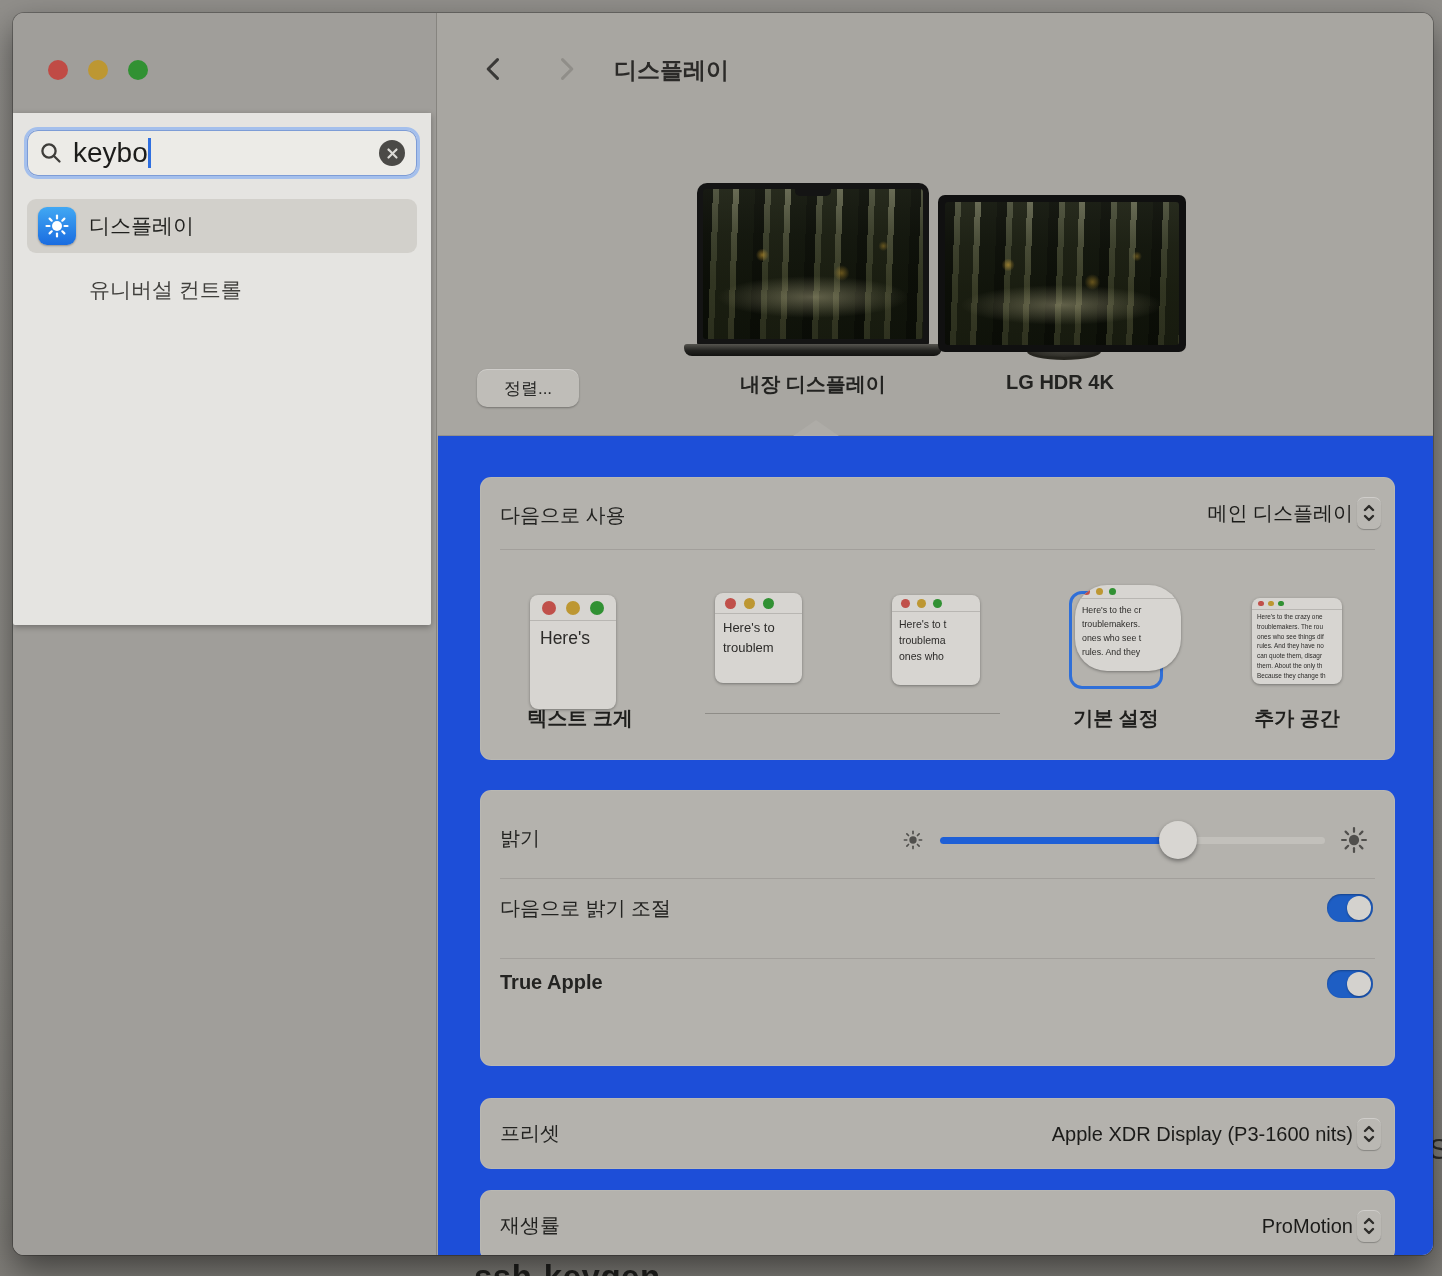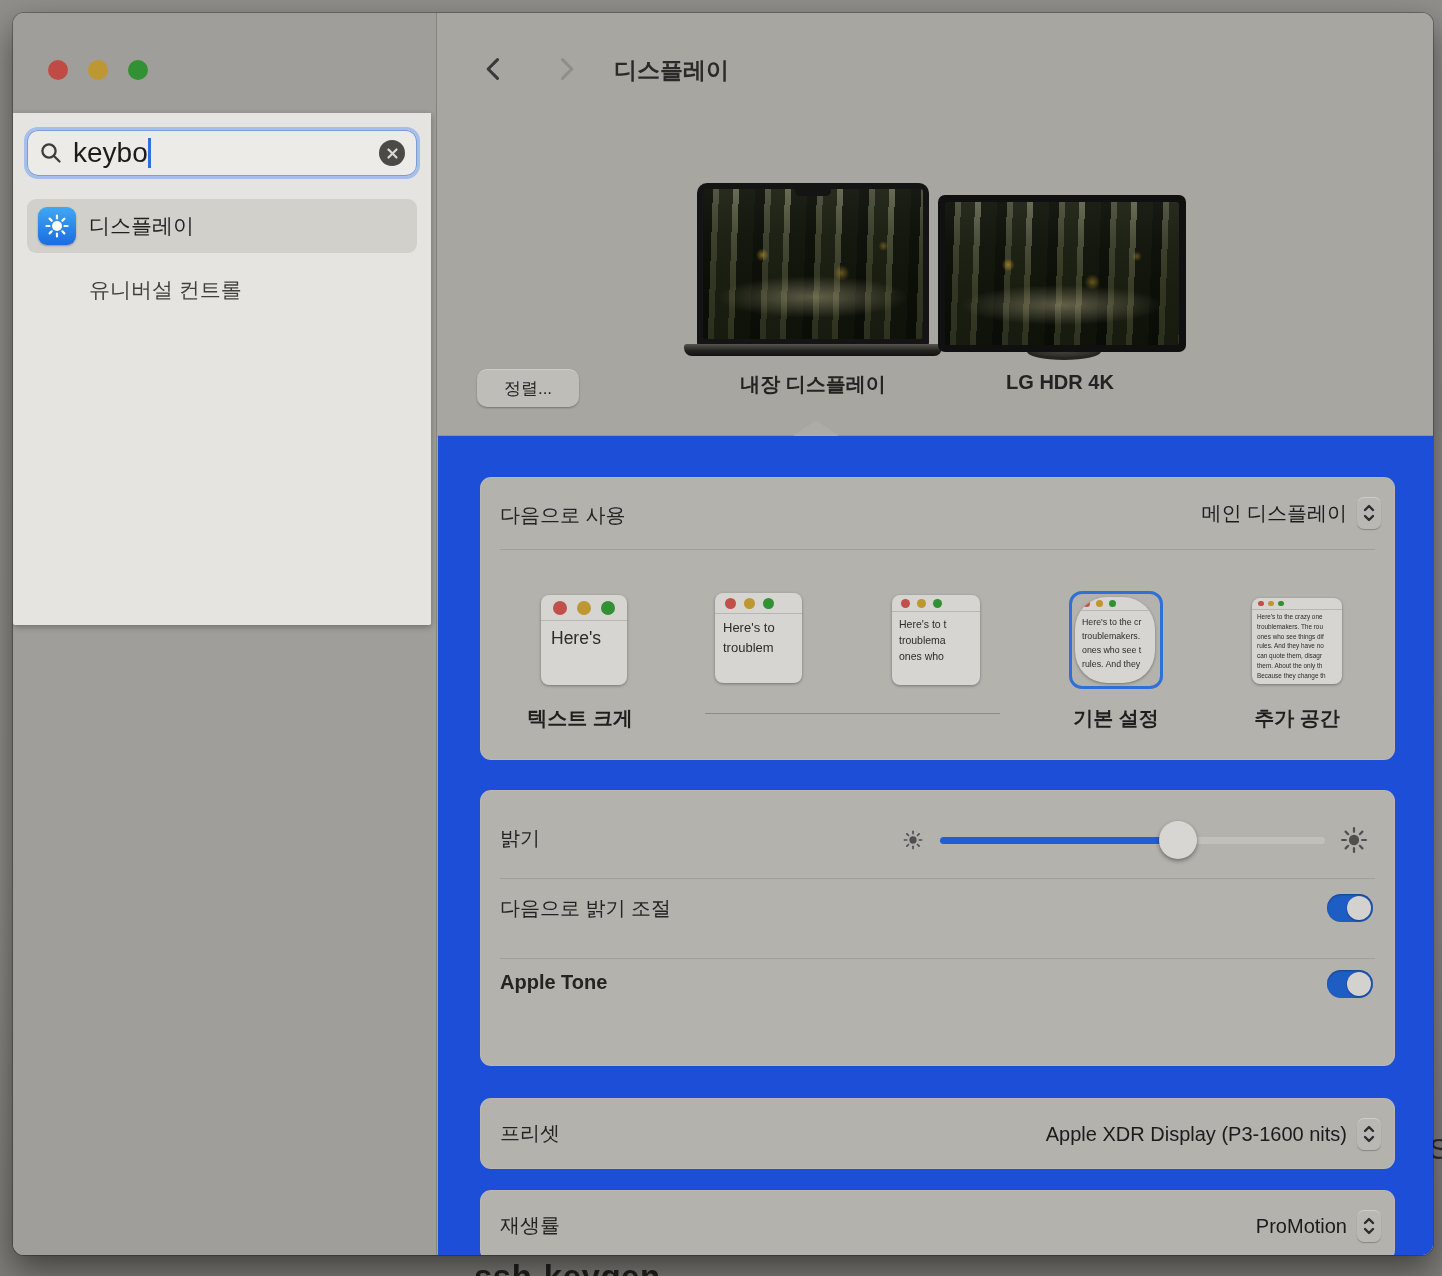--- a/index.html
+++ b/index.html
@@ -100,21 +100,21 @@
 
   .group { position:absolute; left:42px; width:915px; background:#b4b2ad; border-radius:11px;
     box-shadow:inset 0 0 0 1px rgba(255,255,255,.08); }
   .g1 { top:41px;  height:283px; }
   .g2 { top:354px; height:276px; }
   .g3 { top:662px; height:71px;  }
   .g4 { top:754px; height:71px;  }
 
   .row-label { position:absolute; left:20px; font-size:20px; color:#232321; line-height:28px; }
   .row-label.bold { font-weight:700; }
-  .row-value { position:absolute; right:14px; display:flex; align-items:center; gap:10px; }
+  .row-value { position:absolute; right:14px; display:flex; align-items:center; gap:4px; }
   .value-text { font-size:20px; color:#1b1b19; }
   .stepper { width:24px; height:32px; background:#bab8b3; border-radius:7px;
     box-shadow:0 1px 1px rgba(0,0,0,.25), inset 0 1px 0 rgba(255,255,255,.3);
     display:flex; align-items:center; justify-content:center; }
   .gsep { position:absolute; left:20px; right:20px; height:1px; background:#a29f9b; }
 
   
   .mini { position:absolute; background:#d7d5d1; border-radius:8px; overflow:hidden;
     box-shadow:0 1px 3px rgba(0,0,0,.35); }
   .mini-bar { display:flex; align-items:center; border-bottom:1px solid #b8b6b2; overflow:hidden; }
@@ -246,21 +246,21 @@
                     <path d="M3 7 L7 3 L11 7"></path>
                     <path d="M3 13 L7 17 L11 13"></path>
                   </g>
                 </svg>
             </span>
           </div>
           <div class="gsep" style="top:72px;"></div>
 
           <div class="scale-line"></div>
 
-          <div class="mini" style="left:61px; top:118px; width:86px; height:90px;">
+          <div class="mini" style="left:50px; top:118px; width:86px; height:114px;">
             <div class="mini-bar" style="height:26px; padding-left:12px; gap:10px;">
               <i class="d-red" style="width:14px;height:14px;"></i>
                 <i class="d-yel" style="width:14px;height:14px;"></i>
                 <i class="d-grn" style="width:14px;height:14px;"></i>
             </div>
             <div class="mini-body" style="font-size:17.5px; line-height:25px; padding:5px 0 0 10px;">
               <div>Here's</div>
             </div>
           </div>
 
@@ -283,21 +283,21 @@
                 <i class="d-grn" style="width:9px;height:9px;"></i>
             </div>
             <div class="mini-body" style="font-size:10.5px; line-height:16px; padding:4px 0 0 7px;">
               <div>Here's to t</div>
               <div>troublema</div>
               <div>ones who</div>
             </div>
           </div>
 
           <div class="sel-ring" style="left:589px; top:114px; width:94px; height:98px;"></div>
-          <div class="mini" style="left:595px; top:120px; width:80px; height:86px;border-radius:32px;">
+          <div class="mini" style="left:595px; top:108px; width:106px; height:86px;border-radius:32px;">
             <div class="mini-bar" style="height:14px; padding-left:8px; gap:6px;">
               <i class="d-red" style="width:7px;height:7px;"></i>
                 <i class="d-yel" style="width:7px;height:7px;"></i>
                 <i class="d-grn" style="width:7px;height:7px;"></i>
             </div>
             <div class="mini-body" style="font-size:8.8px; line-height:14px; padding:4px 0 0 7px;">
               <div>Here's to the cr</div>
               <div>troublemakers.</div>
               <div>ones who see t</div>
               <div>rules. And they</div>
@@ -364,21 +364,21 @@
 
           <div class="gsep" style="top:88px;"></div>
 
           <div class="row-label" style="top:104px;">다음으로 밝기 조절</div>
           <div class="toggle" style="top:104px;">
               <span class="knob"></span>
             </div>
 
           <div class="gsep" style="top:168px;"></div>
 
-          <div class="row-label bold" style="top:178px;">Apple Tone</div>
+          <div class="row-label bold" style="top:178px;">True Apple</div>
           <div class="toggle" style="top:180px;">
               <span class="knob"></span>
             </div>
         </div>
 
         <div class="group g3">
           <div class="row-label" style="top:21px;">프리셋</div>
           <div class="row-value" style="top:20px;">
             <span class="value-text">Apple XDR Display (P3-1600 nits)</span>
             <span class="stepper">

